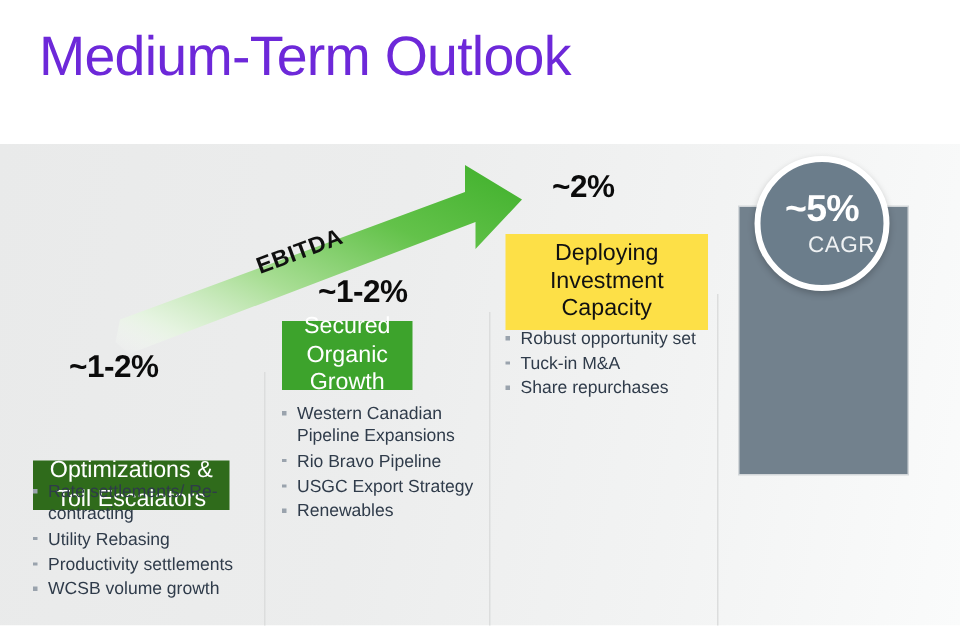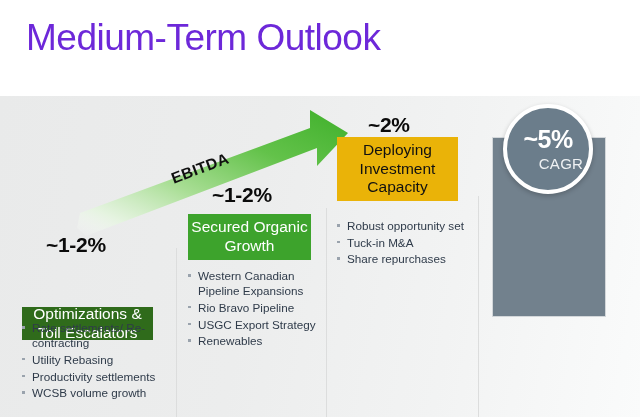--- a/index.html
+++ b/index.html
@@ -74,28 +74,28 @@
   }
   .gbox-1 {
     left:22px; top:268px;
     width:131px; height:33px;
     background:#2f6b1b;
     color:#ffffff;
     margin-top:39px;
   }
   .gbox-2 {
     left:188px; top:214px;
-    width:123px; height:46px;
+    width:87px; height:46px;
     background:#3da32c;
     color:#ffffff;
   }
   .gbox-3 {
-    left:337px; top:137px;
-    width:121px; height:64px;
-    background:#eab308;
+    left:337px; top:156px;
+    width:135px; height:64px;
+    background:#fde047;
     color:#111111;
   }
 
   
   .blist {
     position:absolute;
     list-style:none;
     font-size:11.7px;
     color:#2f3b4a;
     line-height:1.30;

